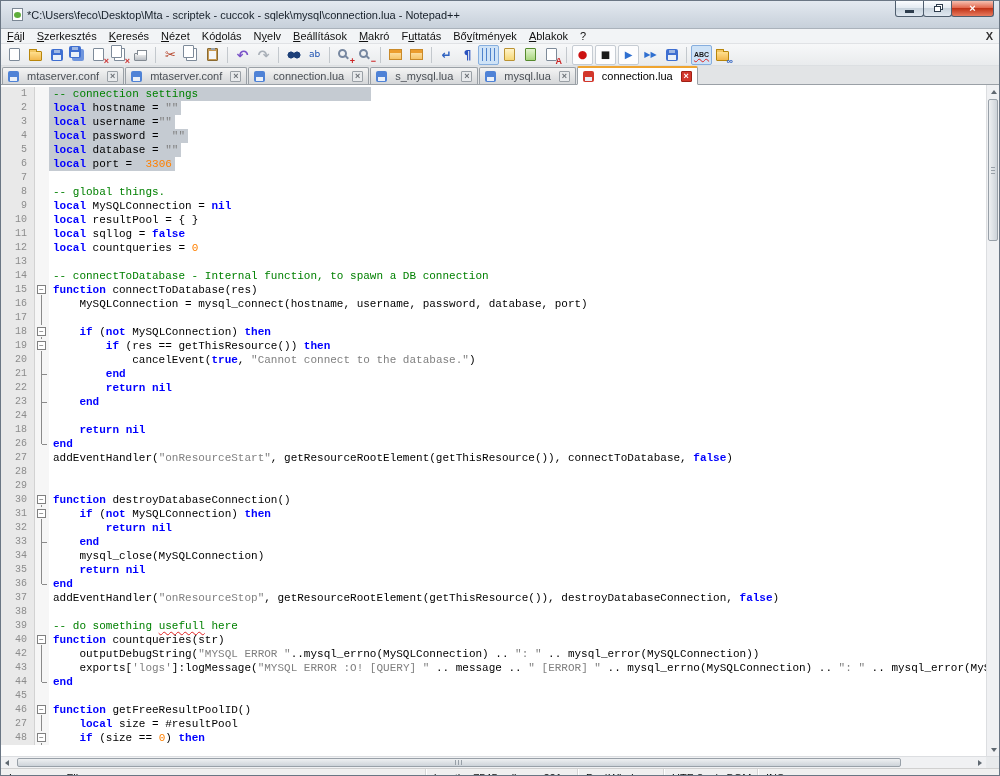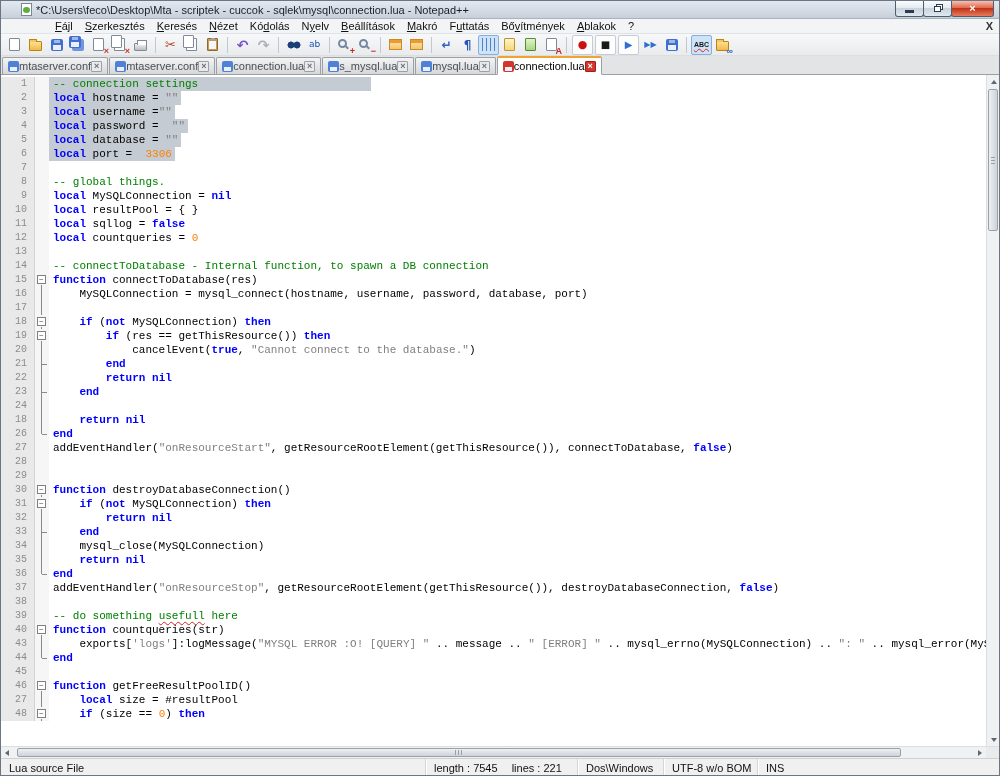--- a/index.html
+++ b/index.html
@@ -1,37 +1,37 @@
 <!DOCTYPE html>
 <html><head>
 <meta charset="utf-8">
 <style>
   html,body{margin:0;padding:0;background:#9aa0a6;}
   *{box-sizing:border-box;}
   .window{width:1000px;height:776px;position:relative;background:#fff;
     font-family:"Liberation Sans",sans-serif;border:1px solid #6a7684;overflow:hidden;}
 
   
-  .titlebar{height:18px;background:linear-gradient(#e3e9f0,#c7d0da);
-    border-bottom:1px solid #aab2bb;display:flex;align-items:center;padding-left:20px;position:relative;}
+  .titlebar{height:28px;background:linear-gradient(#e3e9f0,#c7d0da);
+    border-bottom:1px solid #aab2bb;display:flex;align-items:center;padding-left:11px;position:relative;}
   .appicon{width:11px;height:13px;background:#fff;border:1px solid #7b8794;position:relative;margin-right:4px;flex:0 0 auto;}
   .appicon::after{content:"";position:absolute;left:1px;top:3px;width:7px;height:6px;border-radius:50%;background:#5fae3c;}
   .title-text{font-size:11px;color:#17202a;white-space:nowrap;overflow:hidden;}
   .wbtns{position:absolute;right:5px;top:0;display:flex;}
   .wbtn{width:29px;height:16px;border:1px solid #4f5e6e;border-top:none;margin-left:-1px;
     background:linear-gradient(#fbfdff 0%,#e4ebf2 45%,#c8d3dd 50%,#e0e8f0 100%);
     border-radius:0 0 3px 3px;display:flex;align-items:center;justify-content:center;}
   .wbtn .min-glyph{width:9px;height:3px;background:#2d3c4c;margin-top:5px;}
   .wbtn .restore-glyph{width:7px;height:6px;border:1px solid #2d3c4c;background:#fff;box-shadow:2px -2px 0 -1px #fff,2px -2px 0 0 #2d3c4c;}
   .wbtn.close{width:43px;background:linear-gradient(#f6c0b0 0%,#e2684e 45%,#c03418 50%,#e87a5e 100%);
     color:#fff;font-weight:bold;font-size:11px;line-height:11px;}
 
   
   .menubar{height:15px;background:#f2f4f6;border-bottom:1px solid #e0e2e5;display:flex;align-items:center;
-    font-size:11px;color:#111;position:relative;padding-left:48px;}
+    font-size:11px;color:#111;position:relative;}
   .menu-item{padding:0 6px;white-space:nowrap;cursor:default;}
   .menu-item u{text-underline-offset:1px;}
   .menu-close{position:absolute;right:6px;font-size:11px;font-weight:bold;color:#333;}
 
   
   .toolbar{height:22px;background:linear-gradient(#f7f8f9,#e9ebed);border-bottom:1px solid #dcdfe2;
     display:flex;align-items:center;padding-left:3px;}
   .tbtn{width:21px;height:20px;display:flex;align-items:center;justify-content:center;position:relative;flex:0 0 auto;}
   .tbtn.pressed{background:#cfe3f7;border:1px solid #86aede;border-radius:2px;}
   .tbtn.framed{border:1px solid #c6ccd3;background:#fdfdfe;border-radius:2px;margin:0 1px;}
@@ -58,21 +58,21 @@
     radial-gradient(circle at 10px 5px,#1c3f78 3.2px,transparent 3.8px);}
   .i-zoom{width:9px;height:9px;border:2px solid #7787a0;border-radius:50%;position:relative;display:inline-block;margin:-2px 2px 0 -2px;}
   .i-zoom::after{content:"";position:absolute;width:5px;height:2px;background:#7787a0;transform:rotate(45deg);right:-4px;bottom:-2px;}
   .i-winlock{width:13px;height:11px;border:1px solid #c98a2a;background:linear-gradient(#ffe9b8,#f6c468);position:relative;display:inline-block;}
   .i-winlock::before{content:"";position:absolute;left:0;right:0;top:0;height:3px;background:#eb9c2d;}
   .i-indent{width:13px;height:13px;display:inline-block;background:repeating-linear-gradient(90deg,#4f82cc 0 1px,transparent 1px 4px);}
   .i-abc{font:bold 7px "Liberation Sans",sans-serif;color:#1a1a1a;text-decoration:underline wavy #d22 1px;line-height:13px;}
 
   
   .tabbar{height:19px;background:#e2e4e6;border-bottom:1px solid #9aa0a6;display:flex;align-items:flex-end;padding-left:1px;}
-  .tab{height:17px;display:flex;align-items:center;gap:0;padding:0 5px;margin-right:1px;
+  .tab{height:17px;display:flex;align-items:center;gap:8px;padding:0 5px;margin-right:1px;
     background:linear-gradient(#f4f4f4,#d5d7d9);border:1px solid #9aa0a6;border-bottom:none;
     border-radius:2px 2px 0 0;font-size:11px;color:#4a4f55;white-space:nowrap;}
   .tab.active{background:#fff;color:#000;height:19px;border-top:2px solid #efa430;margin-bottom:-1px;border-bottom:1px solid #fff;}
   .tab-floppy{width:11px;height:11px;background:#4f82d6;border-radius:2px;position:relative;flex:0 0 auto;}
   .tab-floppy::before{content:"";position:absolute;left:2px;right:2px;bottom:1px;height:4px;background:#eaf0f8;}
   .tab-floppy.mod{background:#d2372b;}
   .tab-close{width:11px;height:11px;border:1px solid #9aa0a6;border-radius:1px;font:bold 9px/9px "Liberation Sans",sans-serif;
     text-align:center;color:#6a6f75;background:#e8eaec;flex:0 0 auto;}
   .tab-close.active{color:#fff;background:#d2372b;border-color:#a02015;}
 
@@ -350,20 +350,21 @@
         <div class="line"><span class="ln">31</span><span class="fold box"><span class="foldbox">−</span></span><span class="code-text"><span class="tok-t">    </span><span class="tok-k">if</span><span class="tok-t"> (</span><span class="tok-k">not</span><span class="tok-t"> MySQLConnection) </span><span class="tok-k">then</span></span></div>
         <div class="line"><span class="ln">32</span><span class="fold v"></span><span class="code-text"><span class="tok-t">        </span><span class="tok-k">return</span><span class="tok-t"> </span><span class="tok-k">nil</span></span></div>
         <div class="line"><span class="ln">33</span><span class="fold tick"></span><span class="code-text"><span class="tok-t">    </span><span class="tok-k">end</span></span></div>
         <div class="line"><span class="ln">34</span><span class="fold v"></span><span class="code-text"><span class="tok-t">    mysql_close(MySQLConnection)</span></span></div>
         <div class="line"><span class="ln">35</span><span class="fold v"></span><span class="code-text"><span class="tok-t">    </span><span class="tok-k">return</span><span class="tok-t"> </span><span class="tok-k">nil</span></span></div>
         <div class="line"><span class="ln">36</span><span class="fold end"></span><span class="code-text"><span class="tok-k">end</span></span></div>
         <div class="line"><span class="ln">37</span><span class="fold"></span><span class="code-text"><span class="tok-t">addEventHandler(</span><span class="tok-s">"onResourceStop"</span><span class="tok-t">, getResourceRootElement(getThisResource()), destroyDatabaseConnection, </span><span class="tok-k">false</span><span class="tok-t">)</span></span></div>
         <div class="line"><span class="ln">38</span><span class="fold"></span><span class="code-text"></span></div>
         <div class="line"><span class="ln">39</span><span class="fold"></span><span class="code-text"><span class="tok-c">-- do something </span><span class="tok-e">usefull</span><span class="tok-c"> here</span></span></div>
         <div class="line"><span class="ln">40</span><span class="fold box"><span class="foldbox">−</span></span><span class="code-text"><span class="tok-k">function</span><span class="tok-t"> countqueries(str)</span></span></div>
+        <div class="line"><span class="ln">42</span><span class="fold v"></span><span class="code-text"><span class="tok-t">    outputDebugString(</span><span class="tok-s">"MYSQL ERROR "</span><span class="tok-t">..mysql_errno(MySQLConnection) .. </span><span class="tok-s">": "</span><span class="tok-t"> .. mysql_error(MySQLConnection))</span></span></div>
         <div class="line"><span class="ln">43</span><span class="fold v"></span><span class="code-text"><span class="tok-t">    exports[</span><span class="tok-s">'logs'</span><span class="tok-t">]:logMessage(</span><span class="tok-s">"MYSQL ERROR :O! [QUERY] "</span><span class="tok-t"> .. message .. </span><span class="tok-s">" [ERROR] "</span><span class="tok-t"> .. mysql_errno(MySQLConnection) .. </span><span class="tok-s">": "</span><span class="tok-t"> .. mysql_error(MySQLConne</span></span></div>
         <div class="line"><span class="ln">44</span><span class="fold end"></span><span class="code-text"><span class="tok-k">end</span></span></div>
         <div class="line"><span class="ln">45</span><span class="fold"></span><span class="code-text"></span></div>
         <div class="line"><span class="ln">46</span><span class="fold box"><span class="foldbox">−</span></span><span class="code-text"><span class="tok-k">function</span><span class="tok-t"> getFreeResultPoolID()</span></span></div>
         <div class="line"><span class="ln">27</span><span class="fold v"></span><span class="code-text"><span class="tok-t">    </span><span class="tok-k">local</span><span class="tok-t"> size = #resultPool</span></span></div>
         <div class="line"><span class="ln">48</span><span class="fold box"><span class="foldbox">−</span></span><span class="code-text"><span class="tok-t">    </span><span class="tok-k">if</span><span class="tok-t"> (size == </span><span class="tok-num">0</span><span class="tok-t">) </span><span class="tok-k">then</span></span></div>
       </div>
     <div class="vscroll">
       <span class="arrow" style="top:0;">
           <span class="tri-up"></span>

